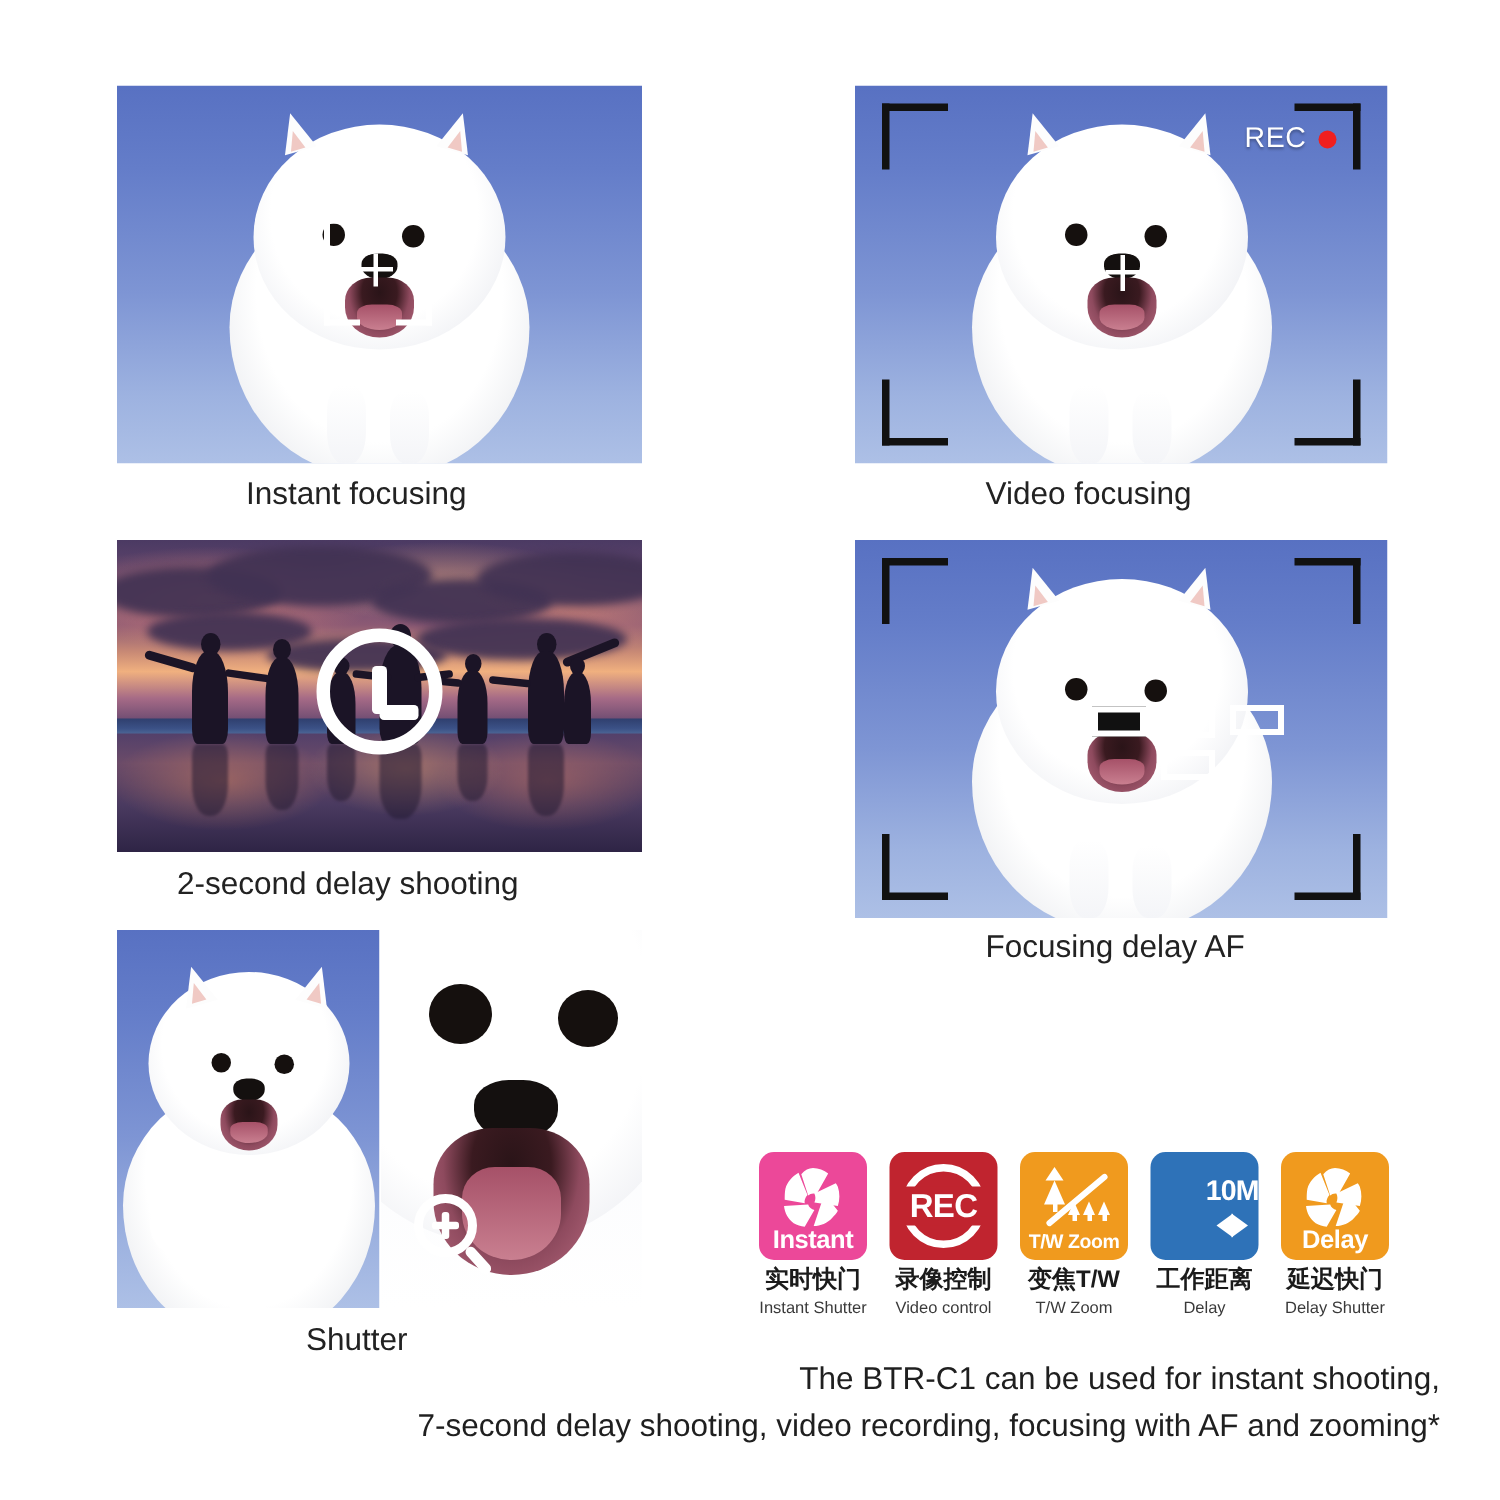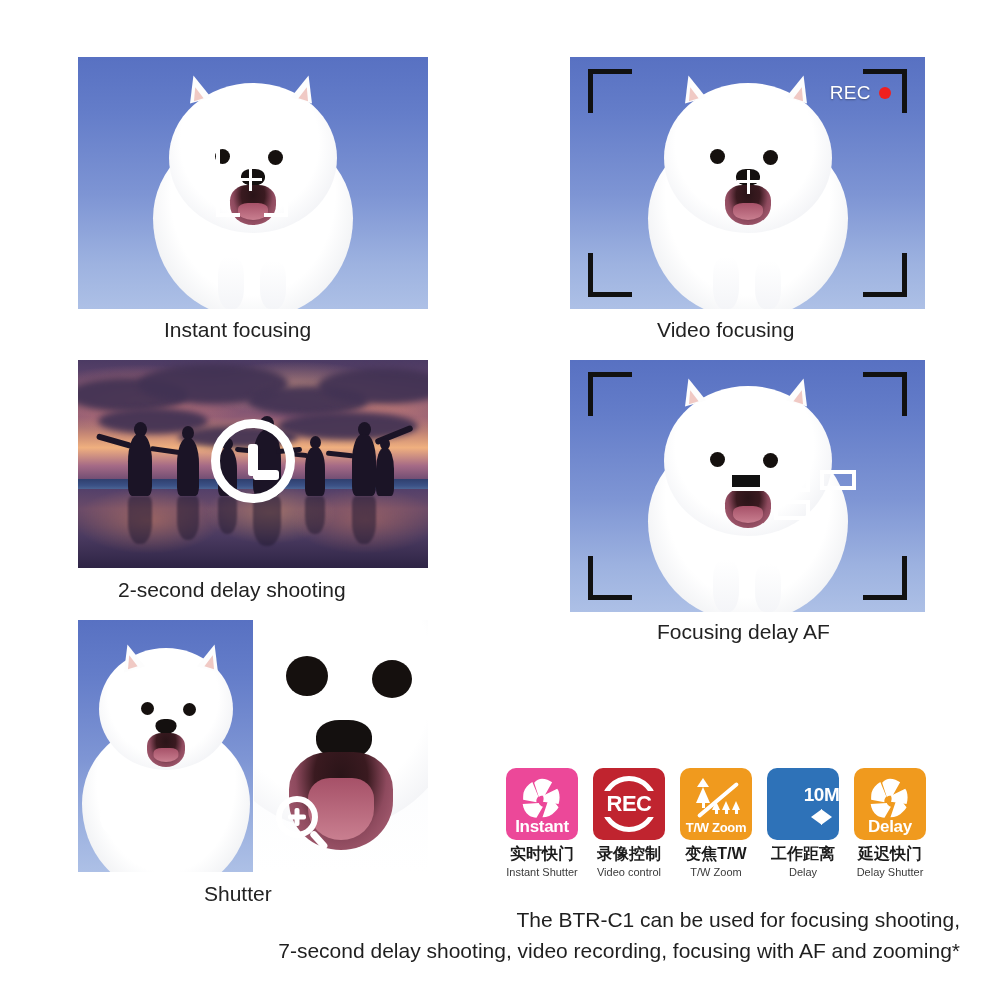--- a/index.html
+++ b/index.html
@@ -651,14 +651,14 @@
           <path d="M10 38 C13 28 20 20 29 15 L42 47 C39 50 37 55 38 59 L9 54 C9 49 9 43 10 38 Z"></path>
         </g>
       </svg>
       <span class="tile-word">Delay</span>
     </div>
     <div class="badge-cn">延迟快门</div>
     <div class="badge-en">Delay Shutter</div>
   </div>
 </div>
 
-<div class="footnote" style="right:40px; top:905px;">The BTR-C1 can be used for focusing shooting,</div>
+<div class="footnote" style="right:40px; top:905px;">The BTR-C1 can be used for instant shooting,</div>
 <div class="footnote" style="right:40px; top:936px;">7-second delay shooting, video recording, focusing with AF and zooming*</div>
 
 </body></html>

